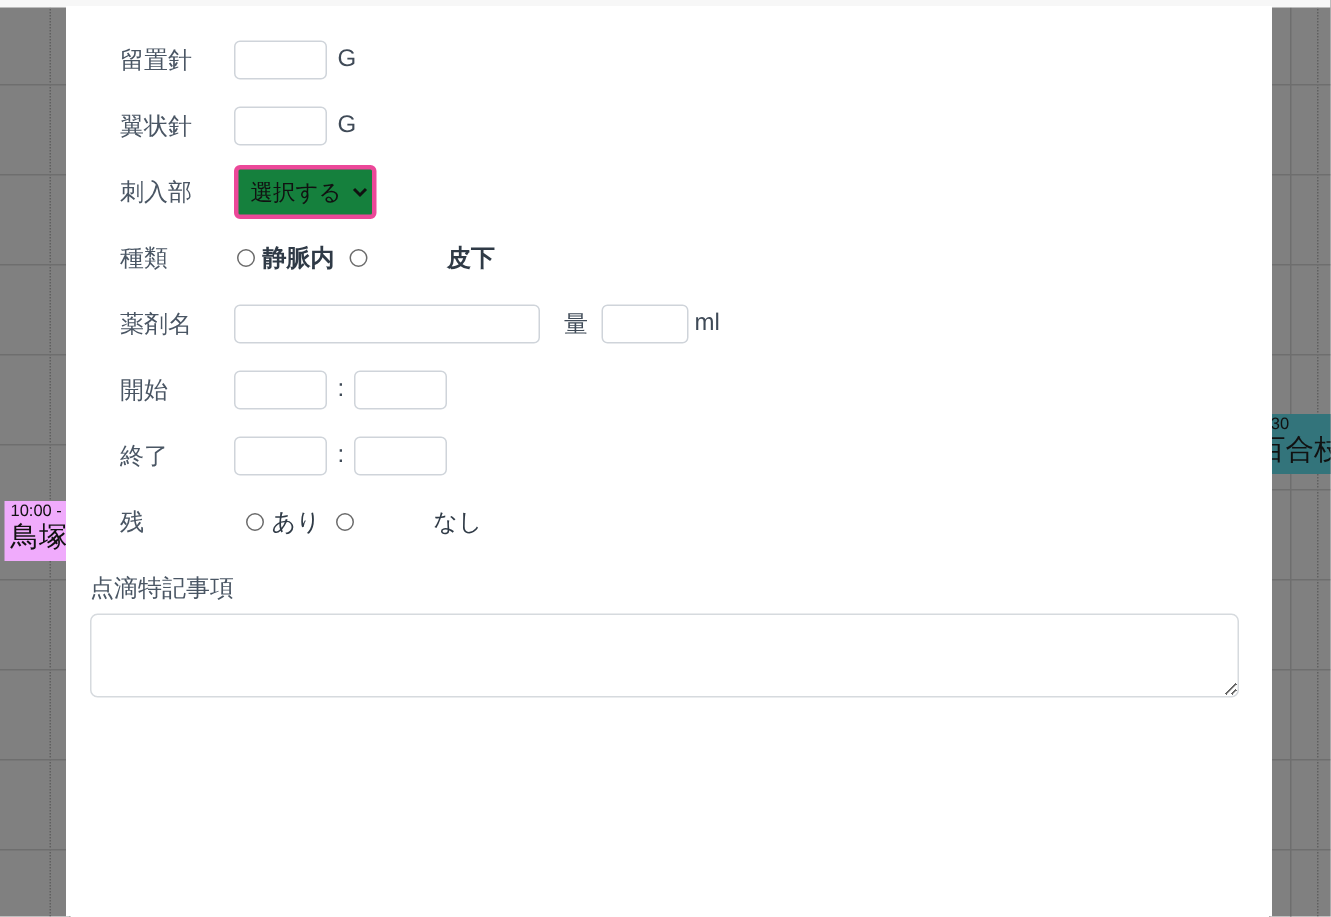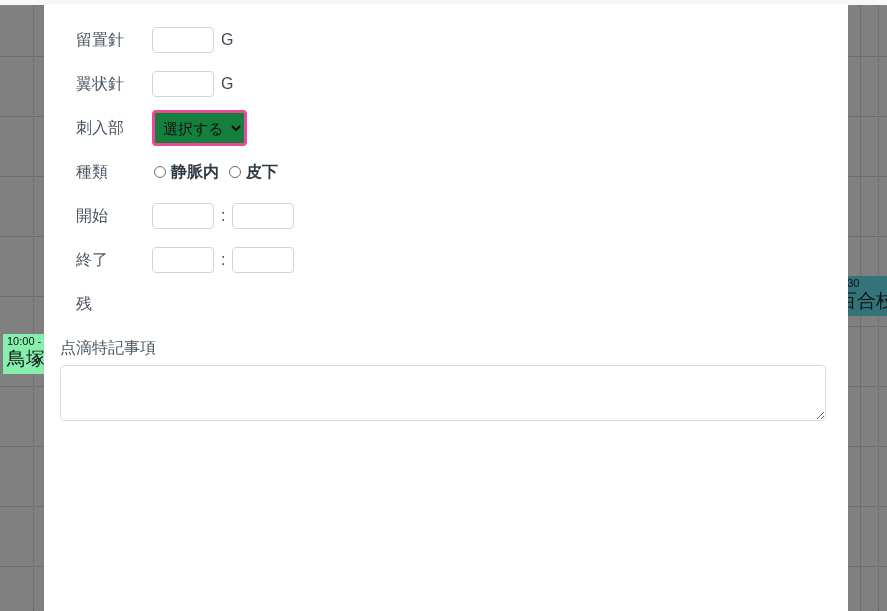--- a/index.html
+++ b/index.html
@@ -131,21 +131,22 @@
   .chevron {
     display: inline-block;
     width: 14px;
     height: 14px;
     position: relative;
     top: 1px;
   }
   .chevron svg { display: block; }
 
   .form-rows {
-    padding: 14px 0 0 32px;
+    padding: 14px 0 0 8px;
+    margin-left: 28px;
   }
   .frow {
     display: flex;
     align-items: center;
     height: 44px;
   }
   .flabel {
     width: 76px;
     flex: 0 0 76px;
     font-size: 16px;
@@ -208,21 +209,21 @@
     color: #2f3a46;
   }
   .radio-group.indent { margin-left: 2px; font-weight: bold; }
   .radio-group.indent2 { margin-left: 8px; }
   .radio-item {
     display: flex;
     align-items: center;
     margin-right: 10px;
     cursor: pointer;
   }
-  .radio-item:last-child { margin-right: 0; }
+  .radio-item:last-child { margin-right: 0; gap: 48px; }
   .radio-dot {
     width: 12px;
     height: 12px;
     border: 1px solid #6b6b6b;
     border-radius: 50%;
     background: #fff;
     box-sizing: border-box;
     margin-right: 5px;
     flex: 0 0 12px;
   }
@@ -299,21 +300,21 @@
     <div class="cal-row" style="top:126px"></div>
     <div class="cal-row" style="top:186px"></div>
     <div class="cal-row" style="top:246px"></div>
     <div class="cal-row" style="top:336px"></div>
     <div class="cal-row" style="top:396px"></div>
     <div class="cal-row" style="top:456px"></div>
     <div class="cal-row" style="top:516px"></div>
     <div class="cal-row" style="top:576px"></div>
   </div>
 
-  <div class="cal-event" id="event-torizuka" style="background: #86efac;">
+  <div class="cal-event" id="event-torizuka" style="background: #f0abfc;">
     <span class="ev-time">10:00 -</span>
     <span class="ev-name">鳥塚</span>
   </div>
 
   <div class="cal-event" id="event-yurie" style="background: rgb(51, 116, 123);">
     <span class="ev-time">7:30</span>
     <span class="ev-name">百合枝</span>
   </div>
 </div>
 
@@ -348,38 +349,55 @@
           <span class="radio-dot"></span>
           <span class="radio-text">静脈内</span>
         </label>
         <label class="radio-item">
           <span class="radio-dot"></span>
           <span class="radio-text">皮下</span>
         </label>
       </div>
     </div>
 
+    <div class="frow">
+      <span class="flabel">薬剤名</span>
+      <input class="tbox w-drug" type="text" value="" style="">
+      <span class="mid-label">量</span>
+      <input class="tbox w-amount" type="text" value="" style="">
+      <span class="unit tight">ml</span>
+    </div>
 
     <div class="frow">
       <span class="flabel">開始</span>
       <input class="tbox w-time" type="text" value="" style="">
       <span class="colon">:</span>
       <input class="tbox w-time" type="text" value="" style="">
     </div>
 
     <div class="frow">
       <span class="flabel">終了</span>
       <input class="tbox w-time" type="text" value="" style="">
       <span class="colon">:</span>
       <input class="tbox w-time" type="text" value="" style="">
     </div>
 
 
     <div class="frow">
       <span class="flabel">残</span>
+      <div class="radio-group indent2">
+        <label class="radio-item">
+          <span class="radio-dot"></span>
+          <span class="radio-text">あり</span>
+        </label>
+        <label class="radio-item">
+          <span class="radio-dot"></span>
+          <span class="radio-text">なし</span>
+        </label>
+      </div>
     </div>
 
   </div>
 
 
   <div class="notes-label">点滴特記事項</div>
   <div class="notes-wrap">
     <textarea class="notes" style=""></textarea>
   </div>
 

